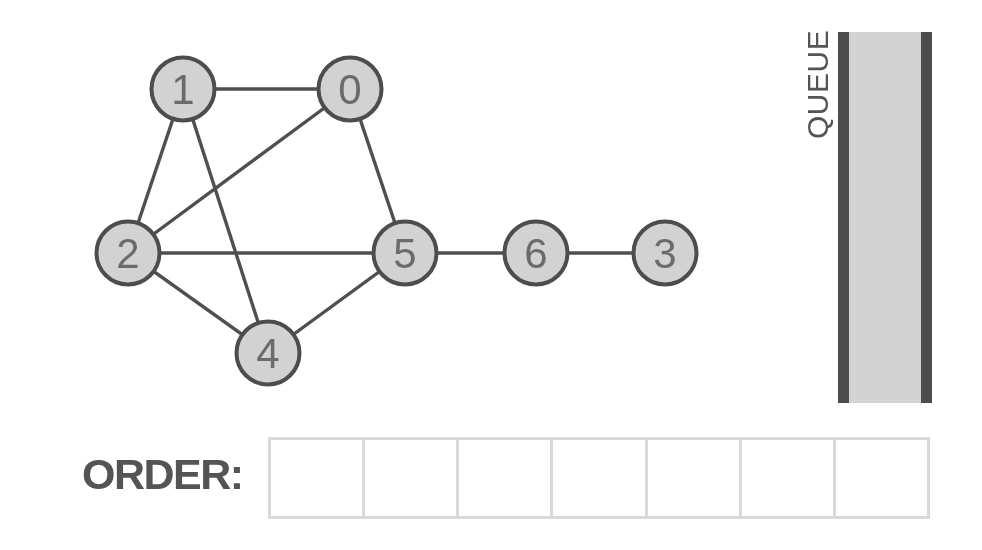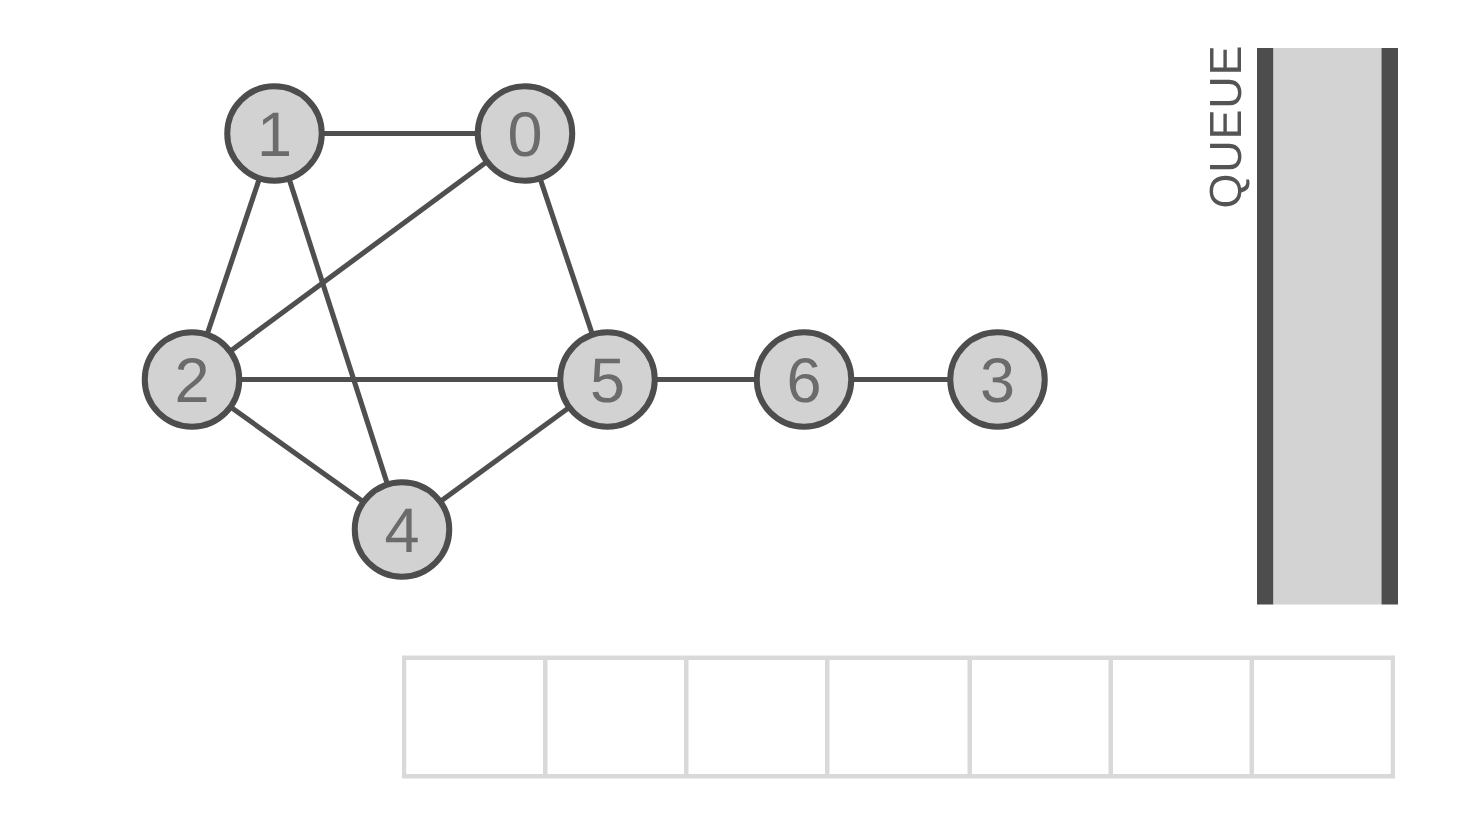--- a/index.html
+++ b/index.html
@@ -152,20 +152,21 @@
   </svg>
 
   <div class="queue-label">QUEUE</div>
 
   <div class="queue-track">
     <div class="queue-bar"></div>
     <div class="queue-fill" id="queue-fill"></div>
     <div class="queue-bar"></div>
   </div>
 
+  <div class="order-label">ORDER:</div>
 
   <div class="order-boxes" id="order-boxes">
       <div class="order-cell"></div>
       <div class="order-cell"></div>
       <div class="order-cell"></div>
       <div class="order-cell"></div>
       <div class="order-cell"></div>
       <div class="order-cell"></div>
       <div class="order-cell"></div>
     </div>

